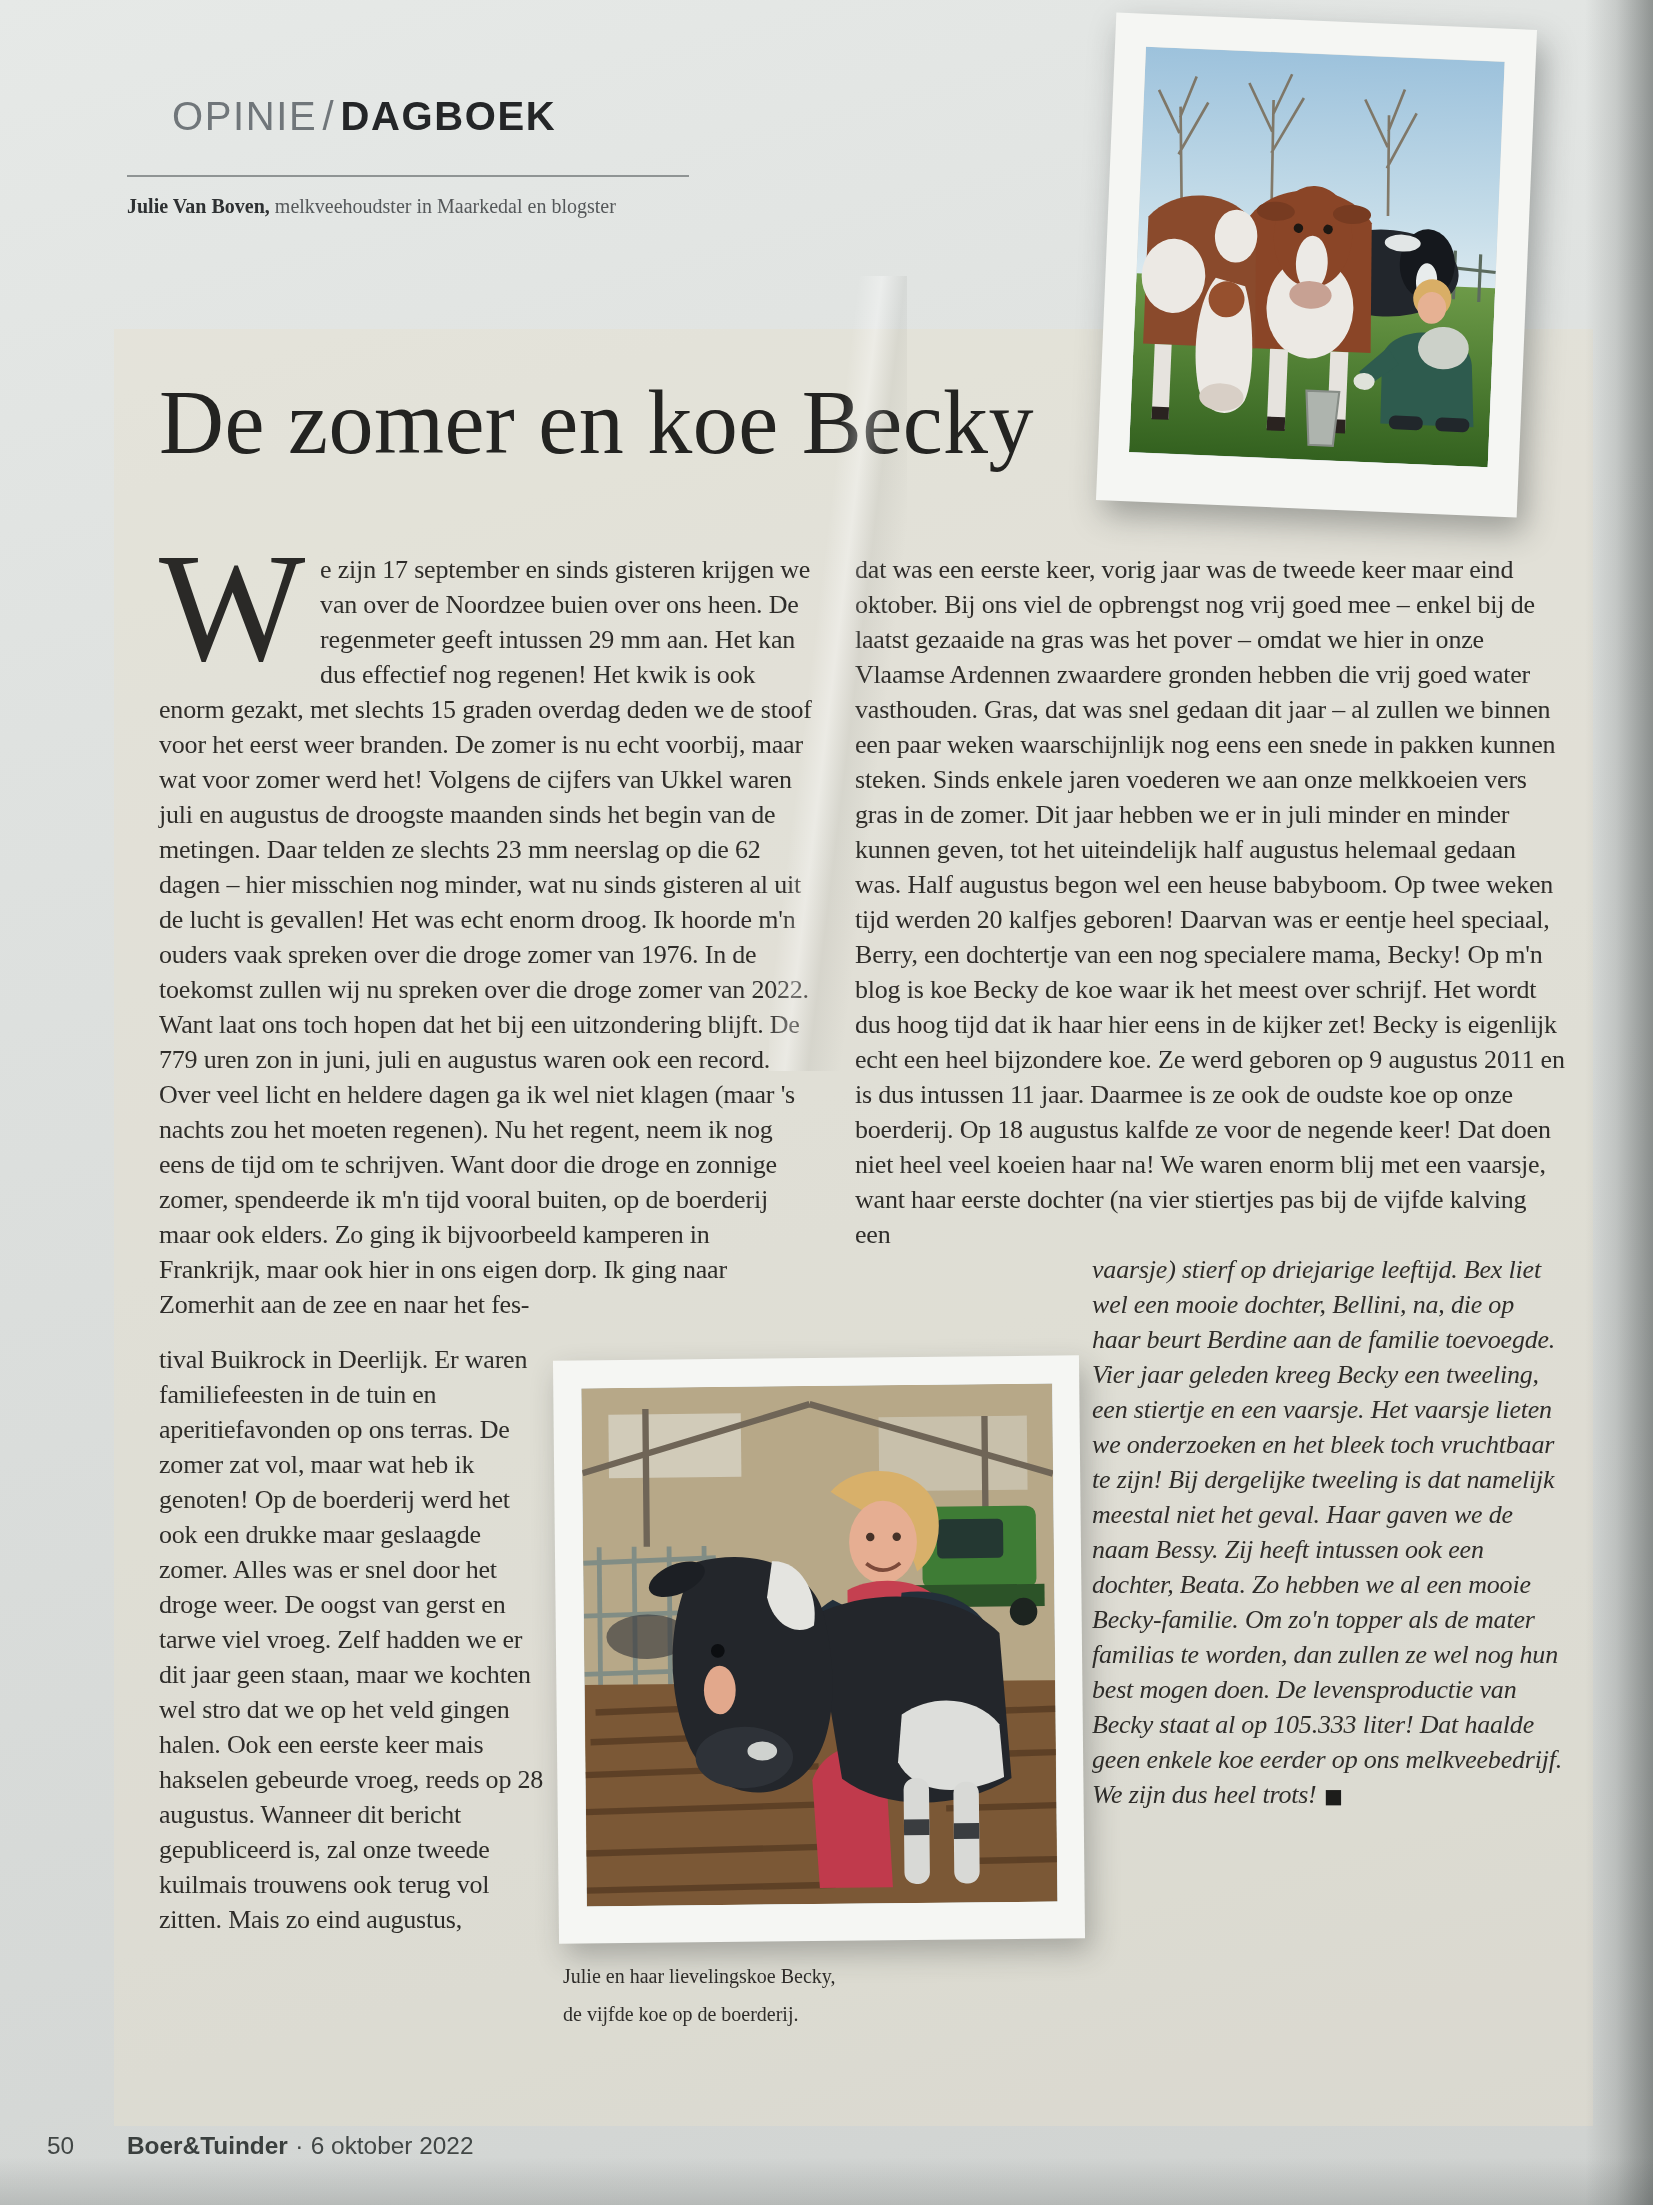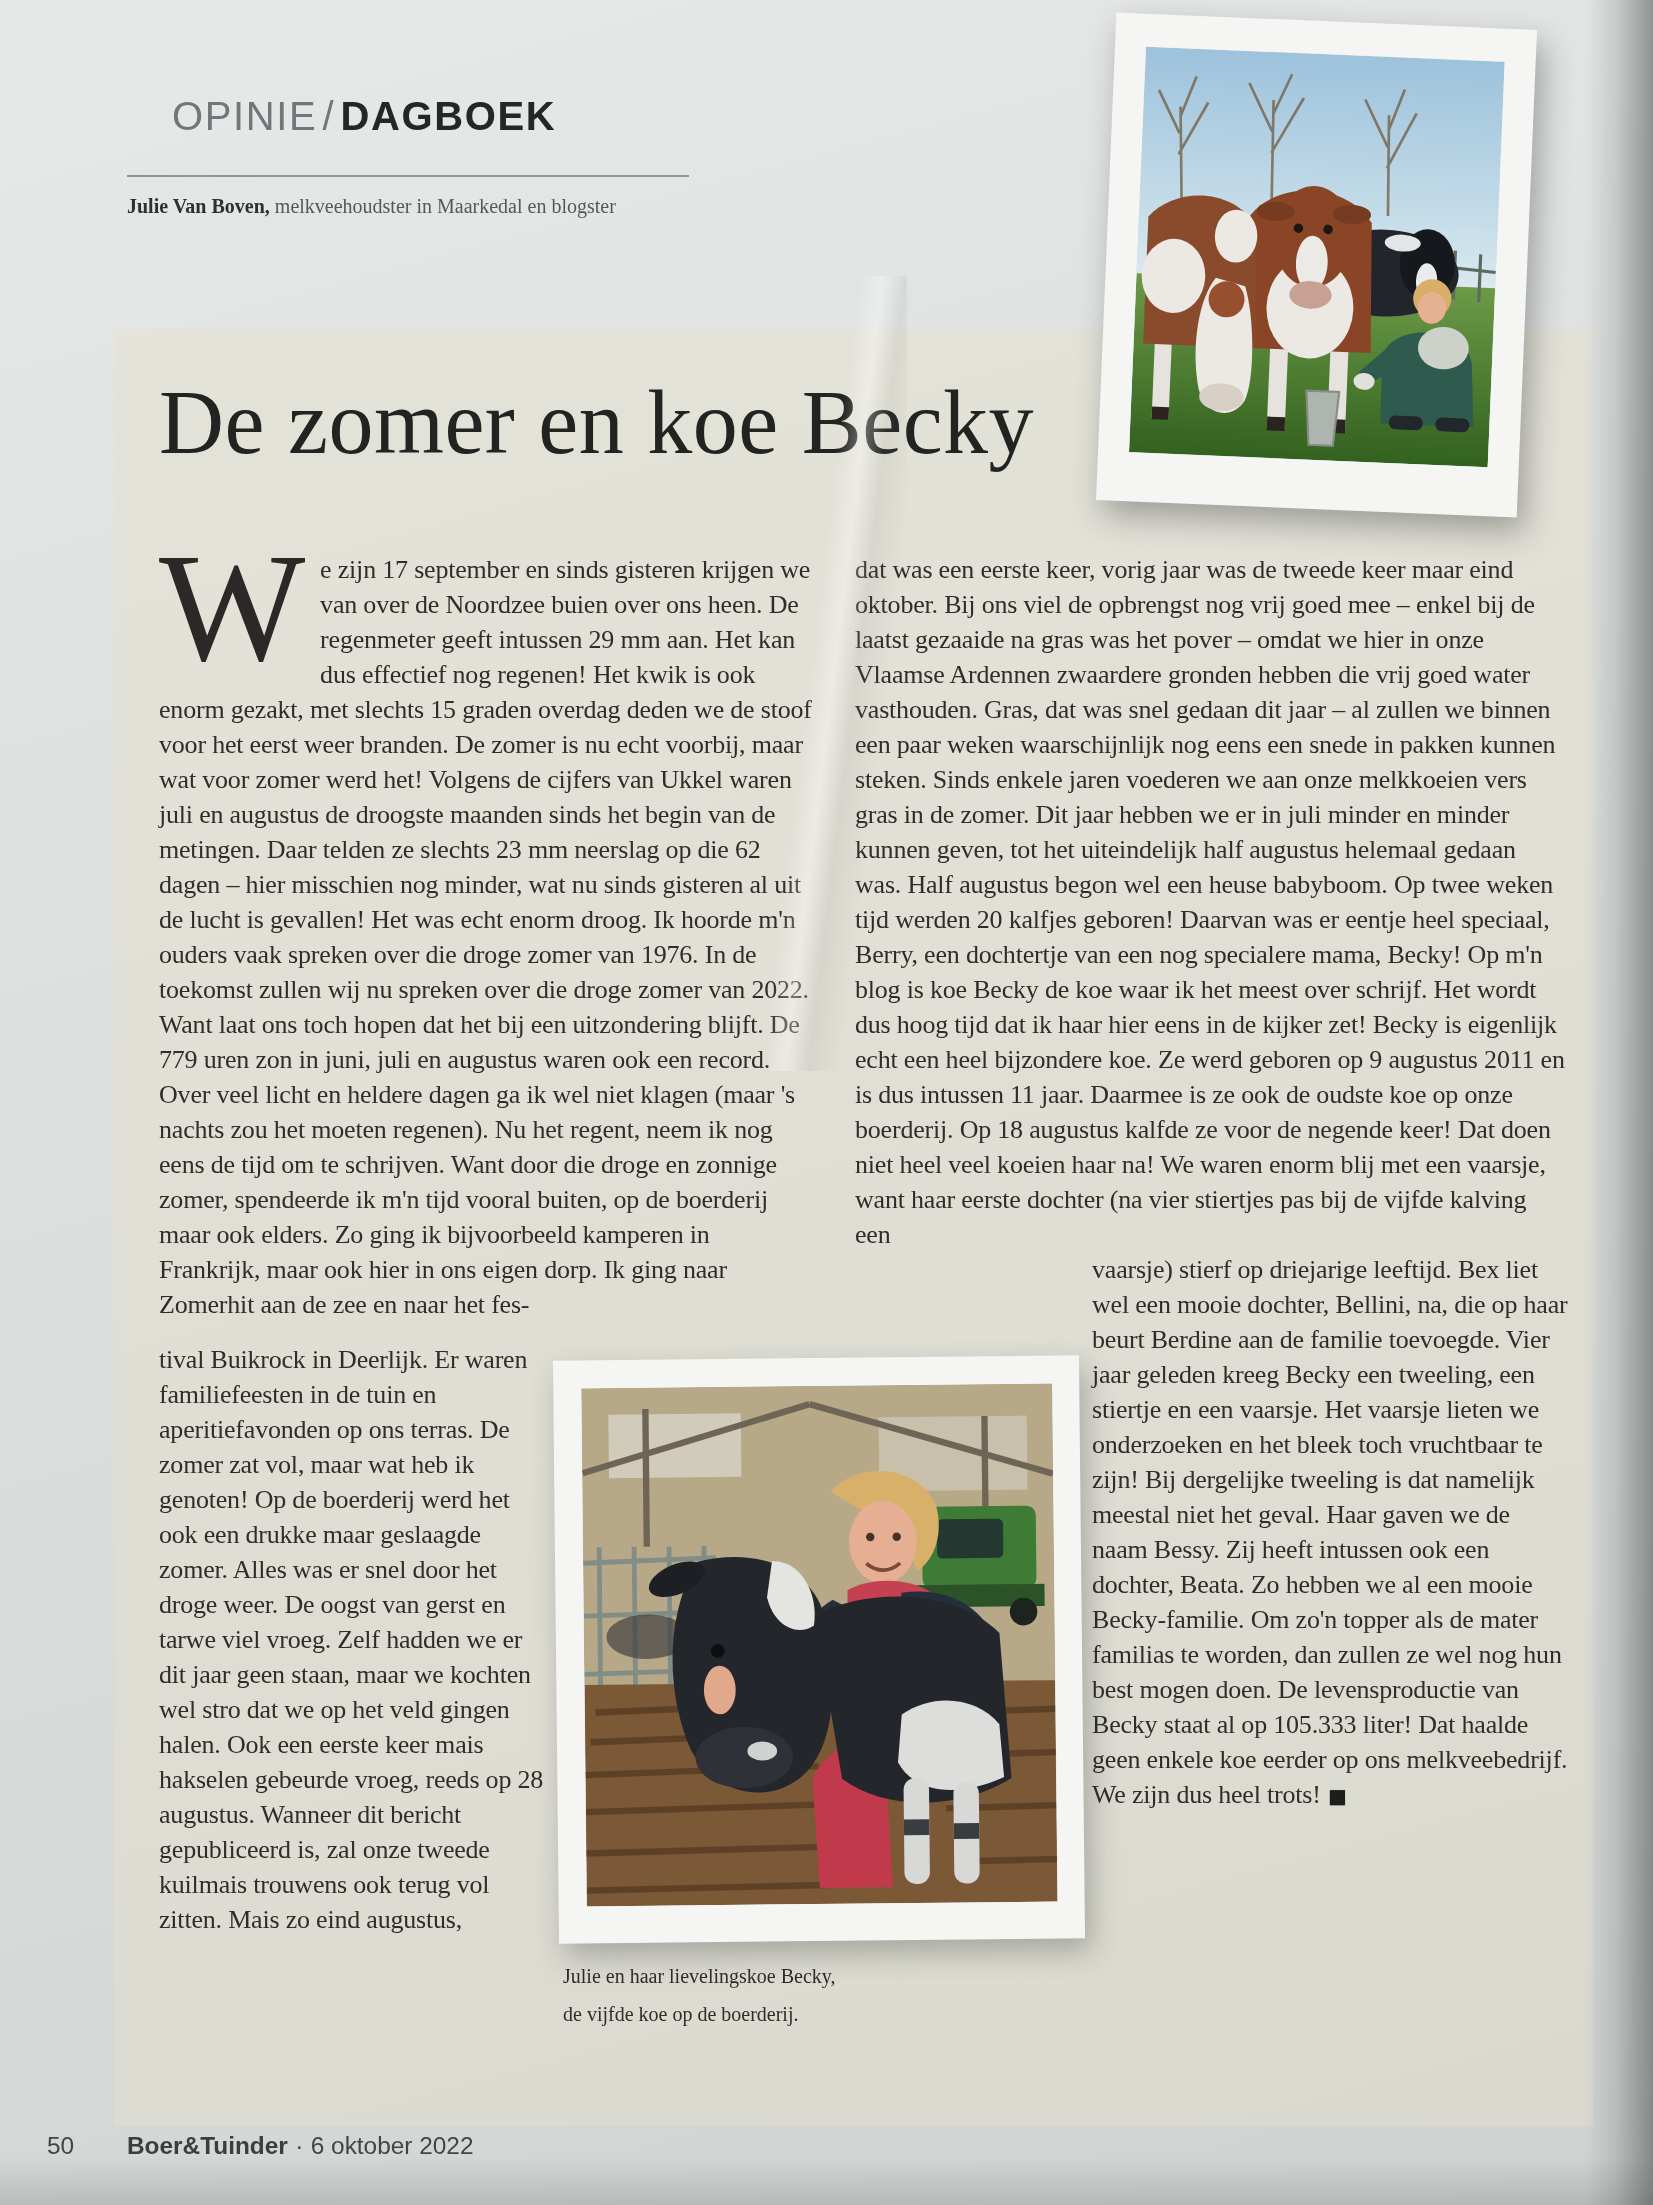--- a/index.html
+++ b/index.html
@@ -29,21 +29,21 @@
   .headline{position:absolute;left:159px;top:371px;z-index:2;
     font-size:90px;font-weight:400;color:#232321;letter-spacing:0.5px;white-space:nowrap;}
 
   .bodytext{font-size:26px;line-height:35px;letter-spacing:-0.2px;color:#2f2d2a;text-align:left;}
   .col{position:absolute;top:552px;z-index:2;}
   .col-left{left:159px;width:655px;}
   .col-right{left:855px;width:713px;}
   .col-left .wide{width:655px;}
   .col-left .narrow{width:390px;margin-top:20px;}
   .col-right .wide{width:713px;}
-  .col-right .narrow{width:476px;margin-left:237px;}
+  .col-right .narrow{width:476px;margin-left:237px;font-style:italic;}
   .dropcap{float:left;font-size:155px;line-height:106px;margin:3.2px 15px 0 0;color:#2a2927;}
   .endmark{display:inline-block;font-family:"DejaVu Sans",sans-serif;font-size:20px;margin-left:7.4px;color:#1d1d1b;vertical-align:baseline;}
 
   .polaroid{position:absolute;background:#f5f6f3;z-index:5;}
   .polaroid .ph{position:absolute;overflow:hidden;background:#cfd8da;}
   .polaroid-top{left:1106px;top:21px;width:421px;height:488px;transform:rotate(2.4deg);
     box-shadow:7.4px 13.8px 32px rgba(42,48,47,0.38);}
   .polaroid-top .ph{left:31px;top:33px;width:359px;height:406px;}
   .polaroid-mid{left:556px;top:1358px;width:526px;height:583px;transform:rotate(-0.6deg);
     box-shadow:6.4px 12.7px 29px rgba(42,48,47,0.30);}

